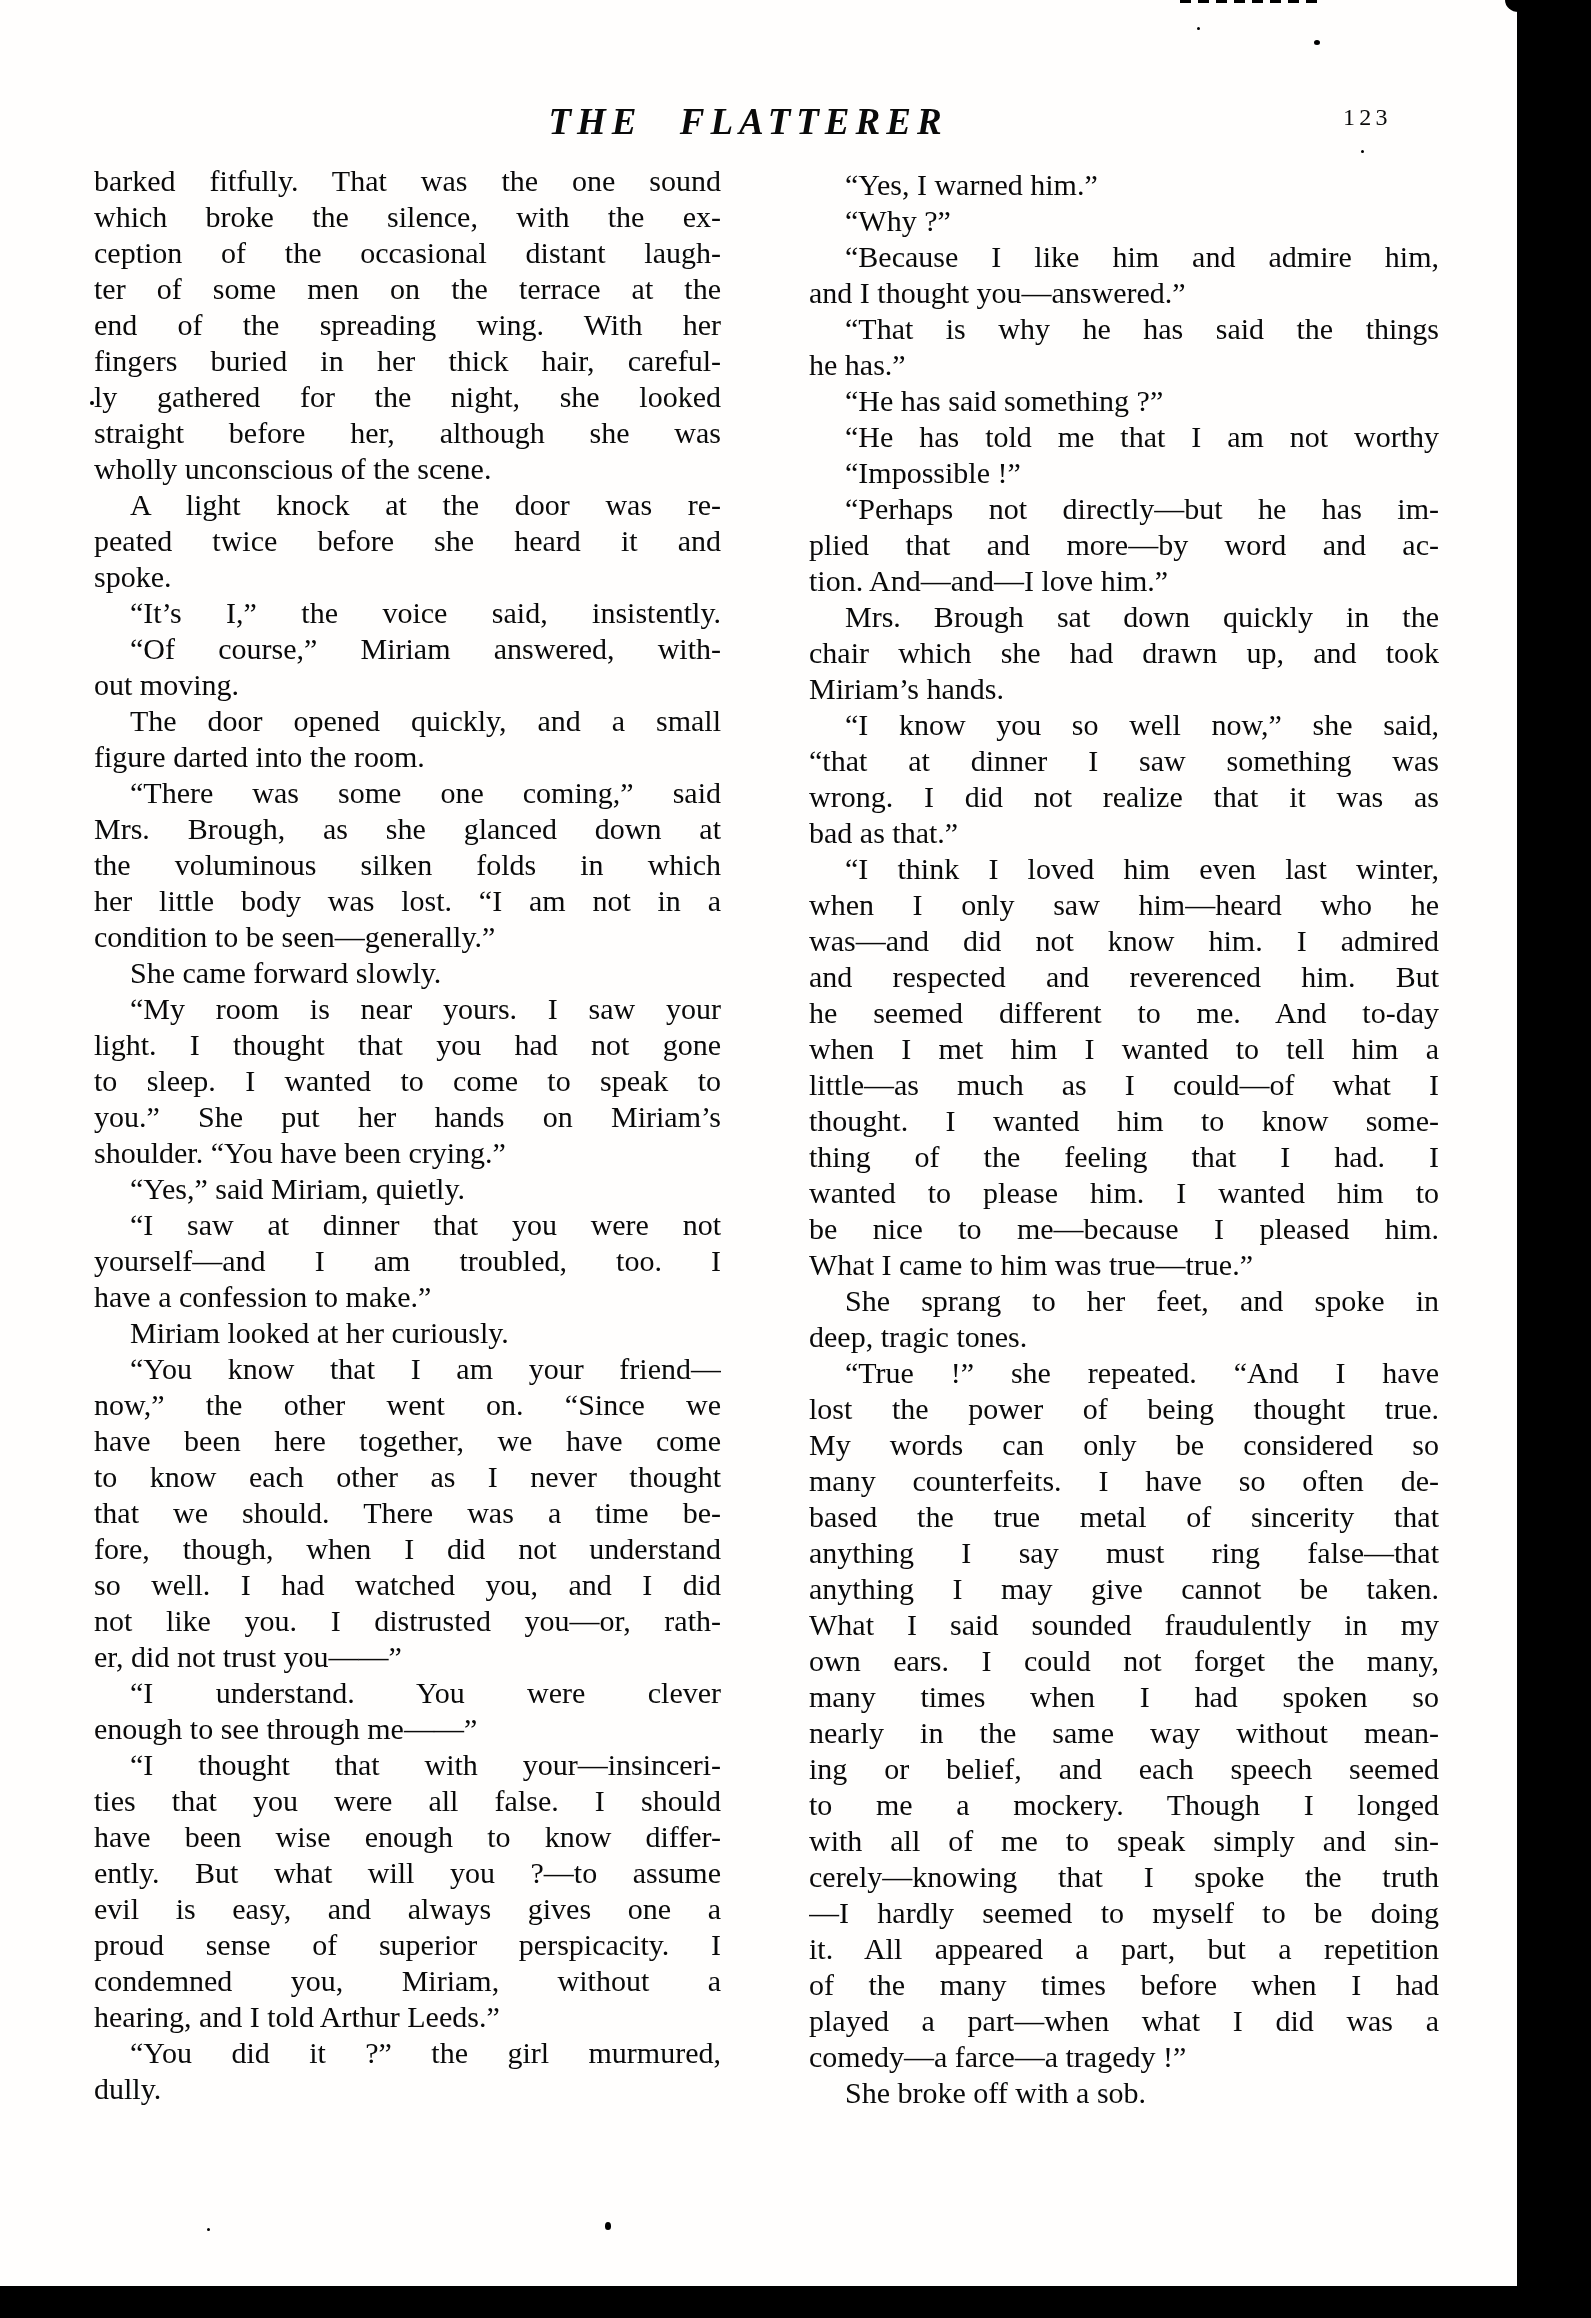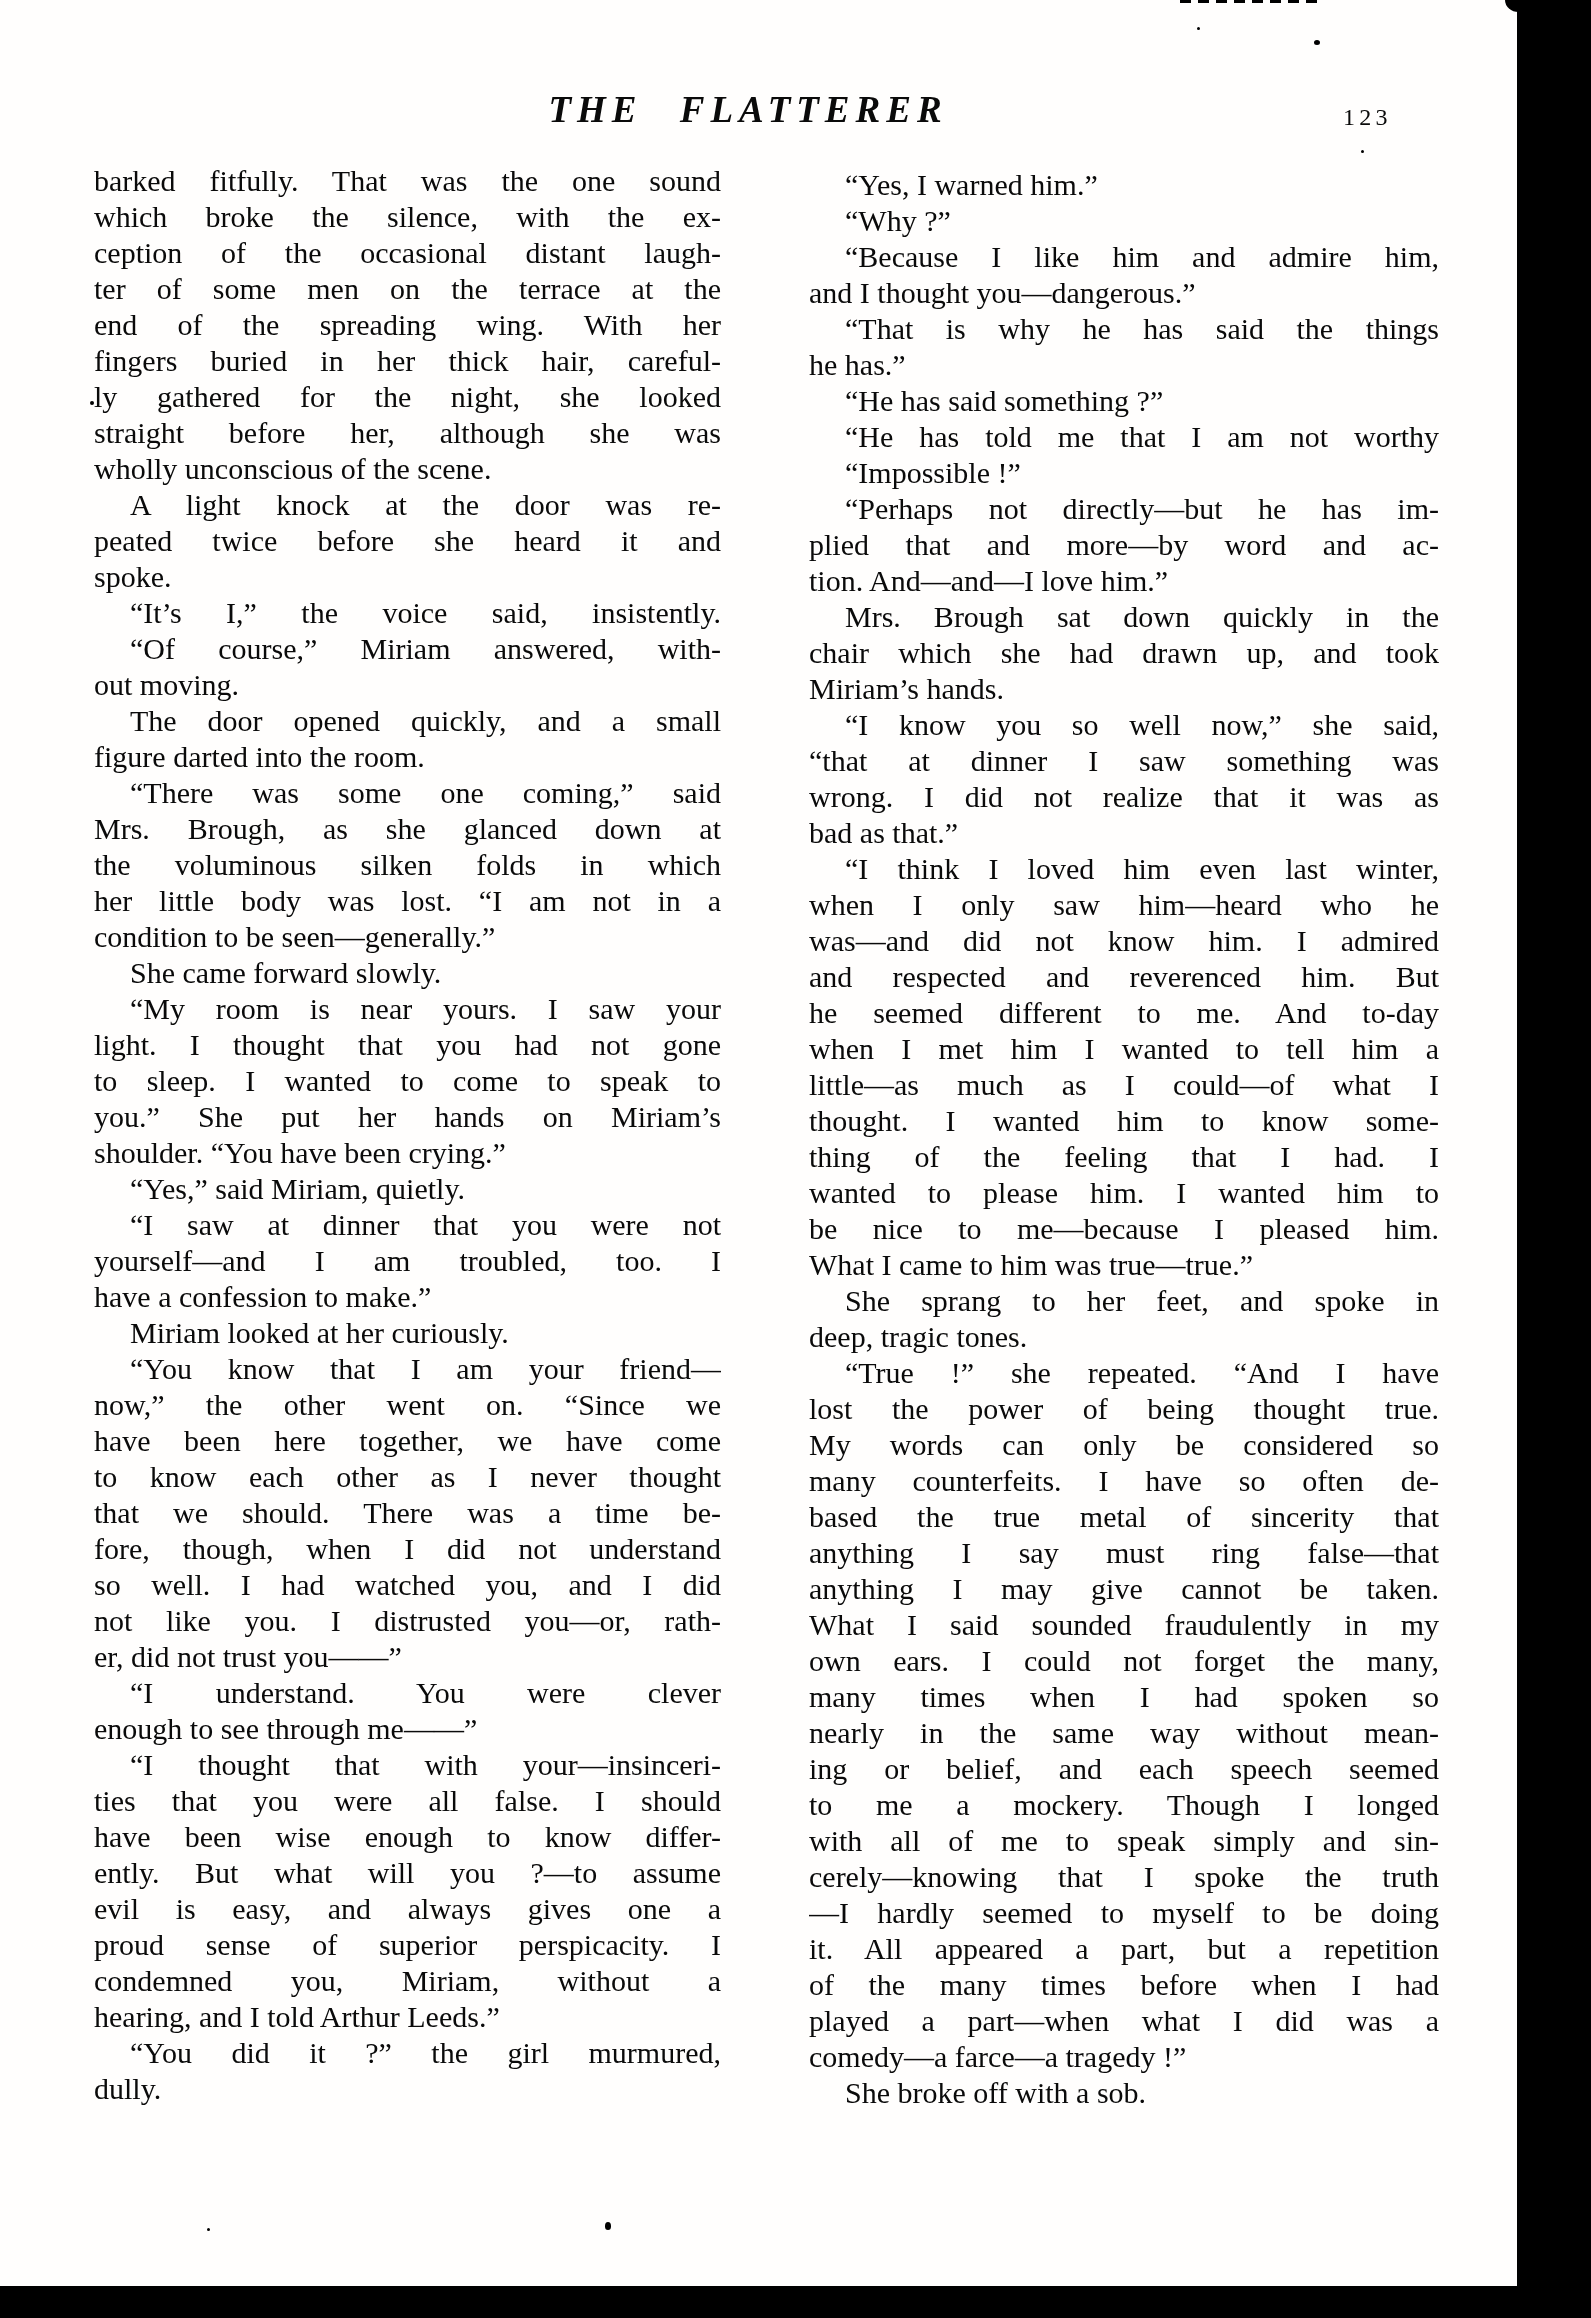--- a/index.html
+++ b/index.html
@@ -17,21 +17,21 @@
   }
   .page {
     position: absolute;
     inset: 0;
     background: #fffefd;
   }
   
   .running-head {
     position: absolute;
     left: 476px;
-    top: 88px;
+    top: 100px;
     width: 544px;
     text-align: center;
     font-style: italic;
     font-weight: bold;
     font-size: 37px;
     letter-spacing: 6px;
     word-spacing: 22px;
     white-space: nowrap;
   }
   .page-number {
@@ -171,21 +171,21 @@
       <div class="line">condemned you, Miriam, without a</div>
       <div class="line end">hearing, and I told Arthur Leeds.”</div>
       <div class="line indent">“You did it ?” the girl murmured,</div>
       <div class="line end">dully.</div>
     </div>
 
   <div class="column column-right" id="col-right">
       <div class="line indent end">“Yes, I warned him.”</div>
       <div class="line indent end">“Why ?”</div>
       <div class="line indent">“Because I like him and admire him,</div>
-      <div class="line end">and I thought you—dangerous.”</div>
+      <div class="line end">and I thought you—answered.”</div>
       <div class="line indent">“That is why he has said the things</div>
       <div class="line end">he has.”</div>
       <div class="line indent end">“He has said something ?”</div>
       <div class="line indent">“He has told me that I am not worthy</div>
       <div class="line indent end">“Impossible !”</div>
       <div class="line indent">“Perhaps not directly—but he has im-</div>
       <div class="line">plied that and more—by word and ac-</div>
       <div class="line end">tion.  And—and—I love him.”</div>
       <div class="line indent">Mrs. Brough sat down quickly in the</div>
       <div class="line">chair which she had drawn up, and took</div>

